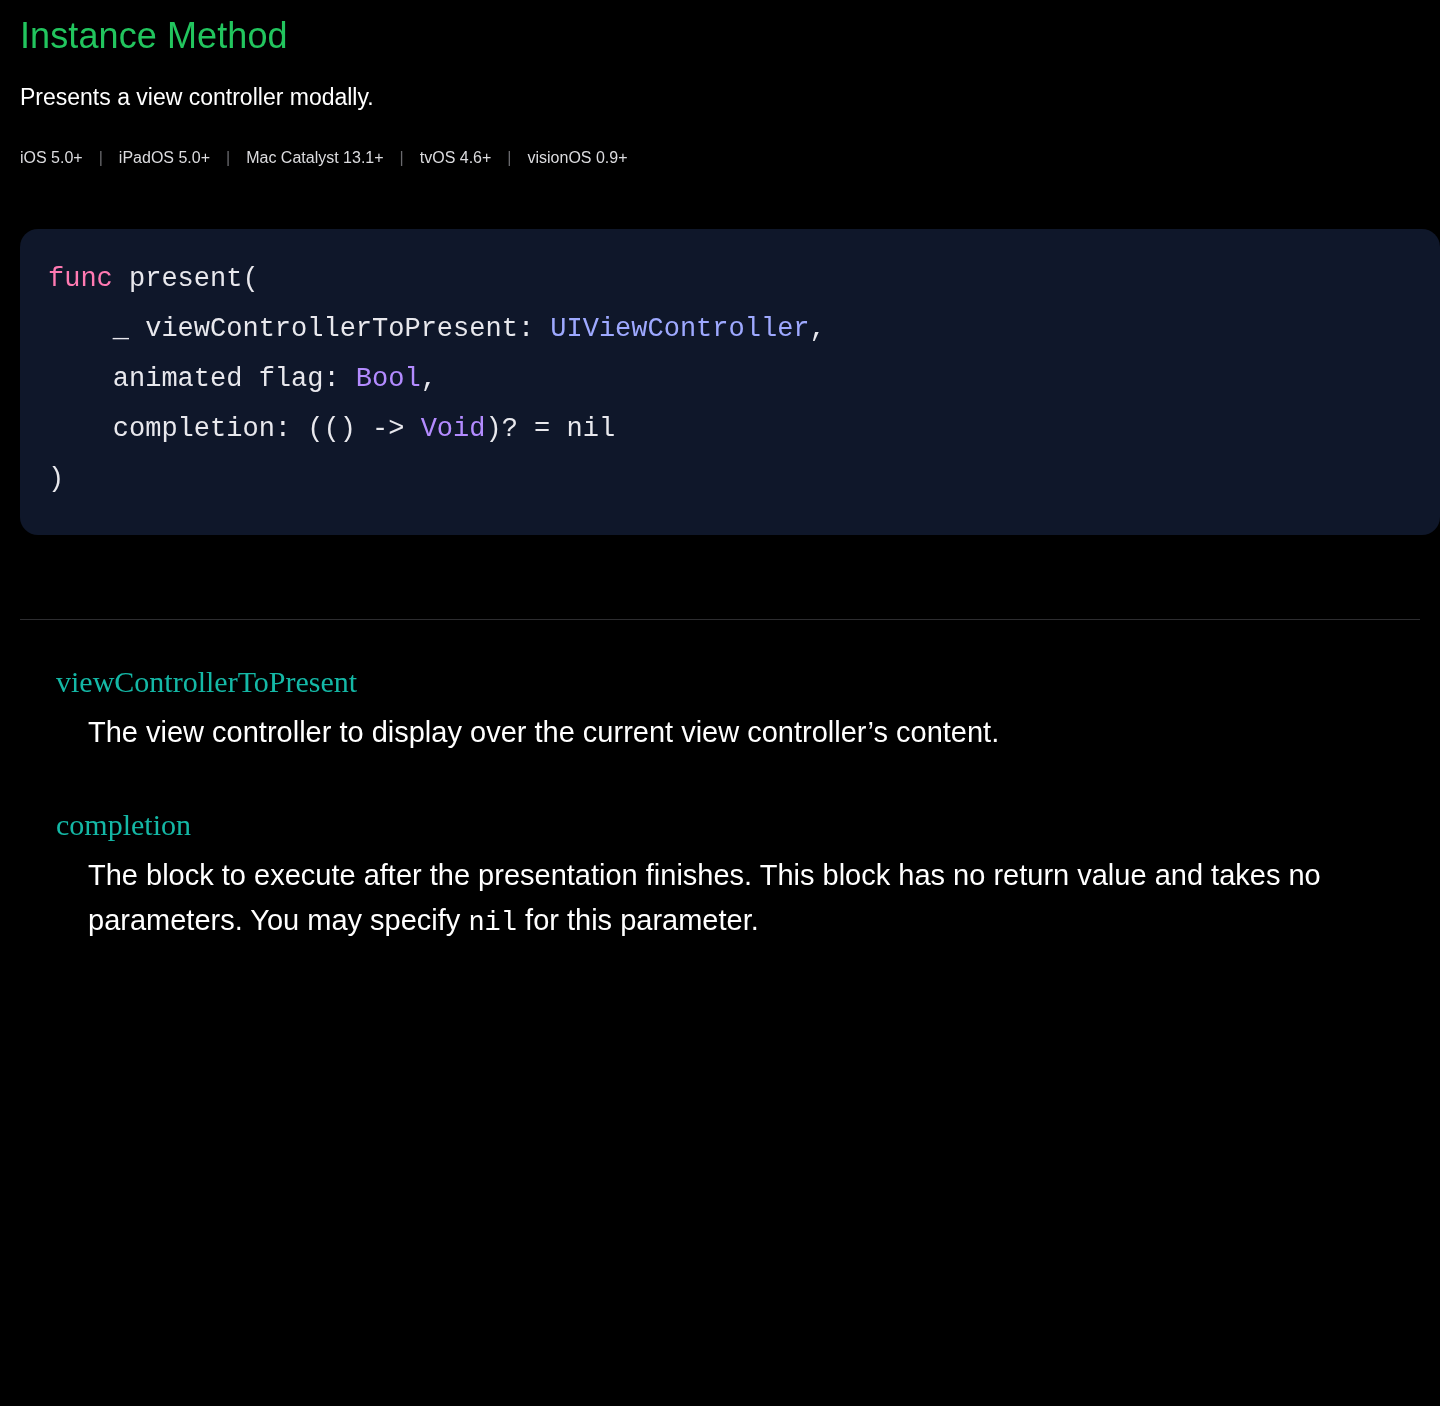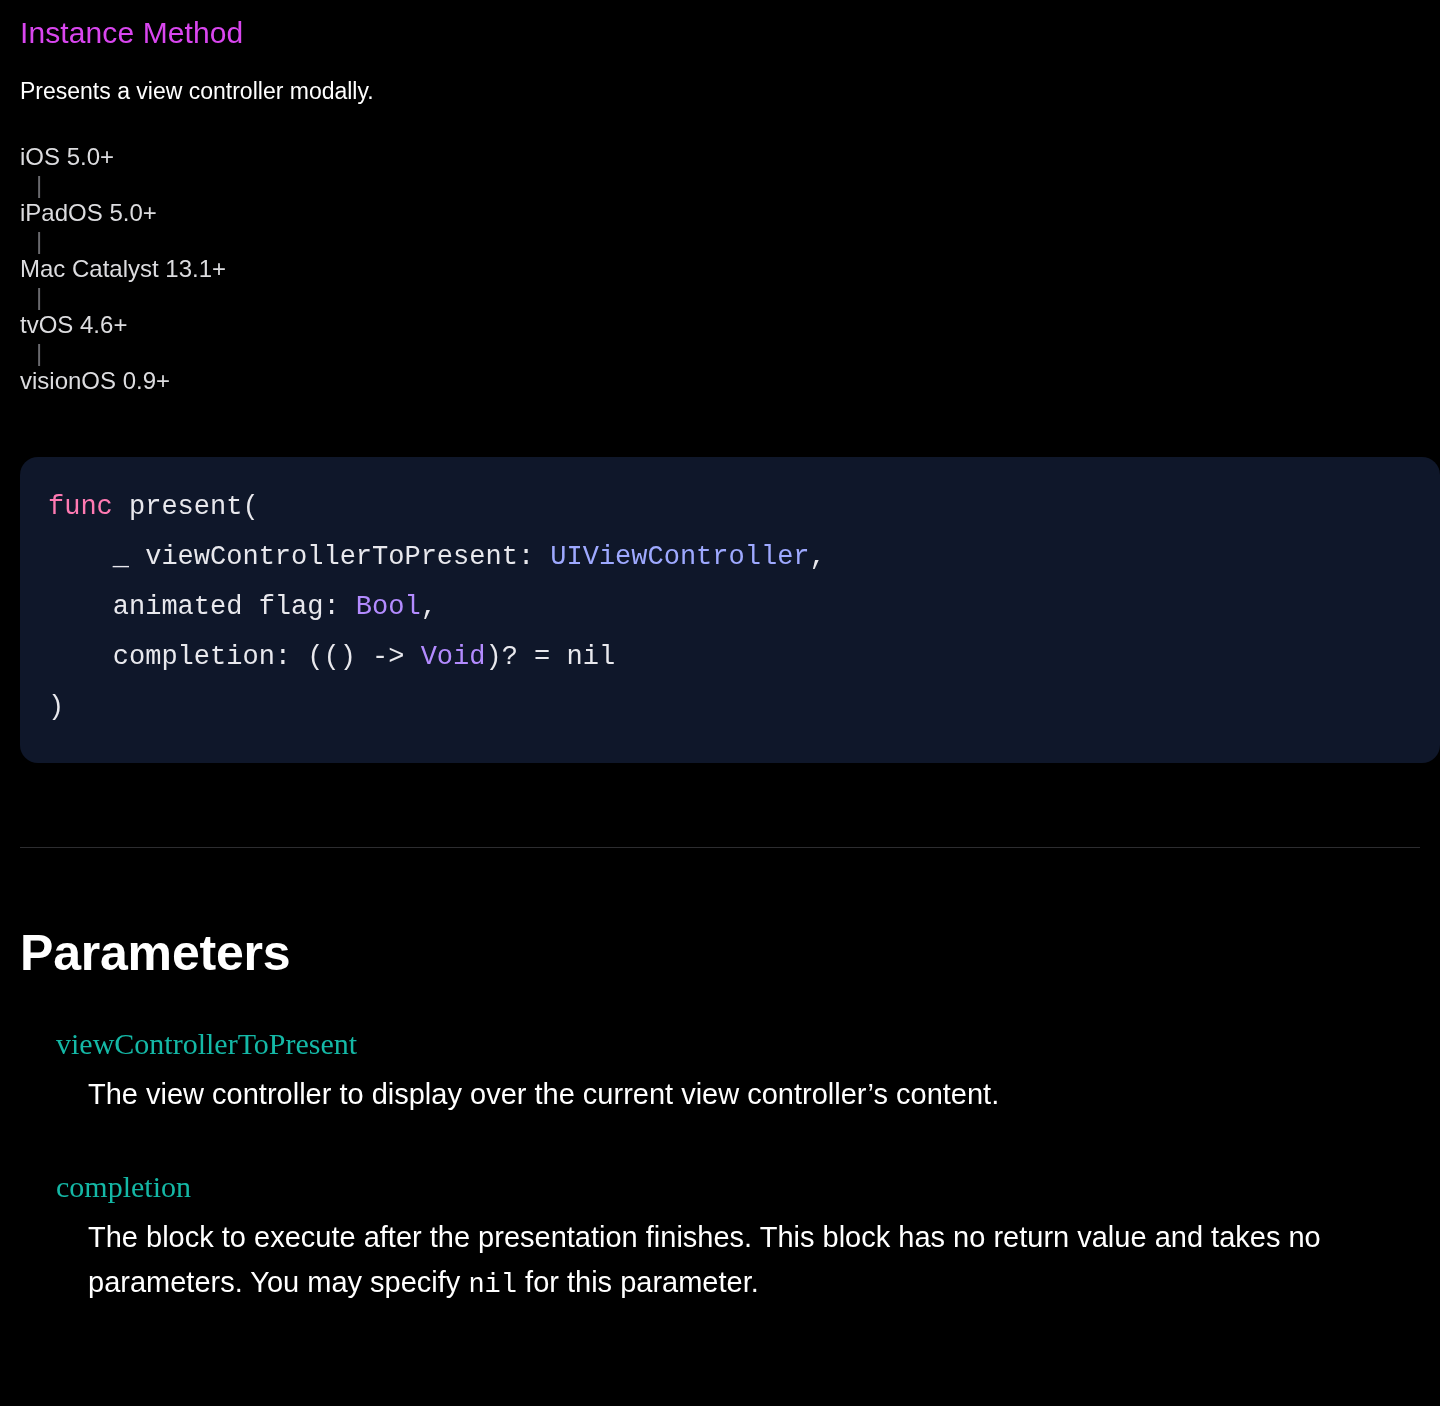--- a/index.html
+++ b/index.html
@@ -13,48 +13,47 @@
     overflow: hidden;
     font-family: "Liberation Sans", sans-serif;
     color: #ffffff;
     -webkit-font-smoothing: antialiased;
   }
   .page {
     padding: 0 20px;
     box-sizing: border-box;
   }
   .eyebrow {
-    font-size: 30px;
-    color: #d946ef;
+    font-size: 36px;
+    color: #22c55e;
     line-height: 1;
     padding-top: 18px;
     letter-spacing: 0.1px;
   }
   h1.title {
     font-size: 62px;
     font-weight: 700;
     line-height: 1.1;
     margin: 36px 0 0 0;
     letter-spacing: -0.5px;
     color: #ffffff;
   }
   .abstract {
     font-size: 23px;
     line-height: 1.35;
     margin-top: 28px;
     color: #ffffff;
   }
   .availability {
     margin-top: 36px;
-    font-size: 24px;
+    font-size: 16px;
     color: #dcdcdf;
     display: flex;
-    align-items: flex-start;
+    align-items: flex-end;
     flex-wrap: wrap;
-    flex-direction: column;
   }
   .availability .platform {
     white-space: nowrap;
   }
   .availability .sep {
     color: #6a6a6e;
     margin: 0 16px;
   }
   .codebox {
     margin-top: 62px;
@@ -134,21 +133,20 @@
   </div>
 
   <div class="codebox"><span class="kw">func</span><span class="plain"> present(</span>
 <span class="plain">    _ viewControllerToPresent: </span><span class="type">UIViewController</span><span class="plain">,</span>
 <span class="plain">    animated flag: </span><span class="type2">Bool</span><span class="plain">,</span>
 <span class="plain">    completion: (() -&gt; </span><span class="type2">Void</span><span class="plain">)? = nil</span>
 <span class="plain">)</span></div>
 
   <hr class="divider">
 
-  <h2 class="section">Parameters</h2>
 
   <div class="params">
 
     <div class="param">
       <div class="param-name">viewControllerToPresent</div>
       <div class="param-desc">The view controller to display over the current view controller’s content.</div>
     </div>
 
 
     <div class="param">

